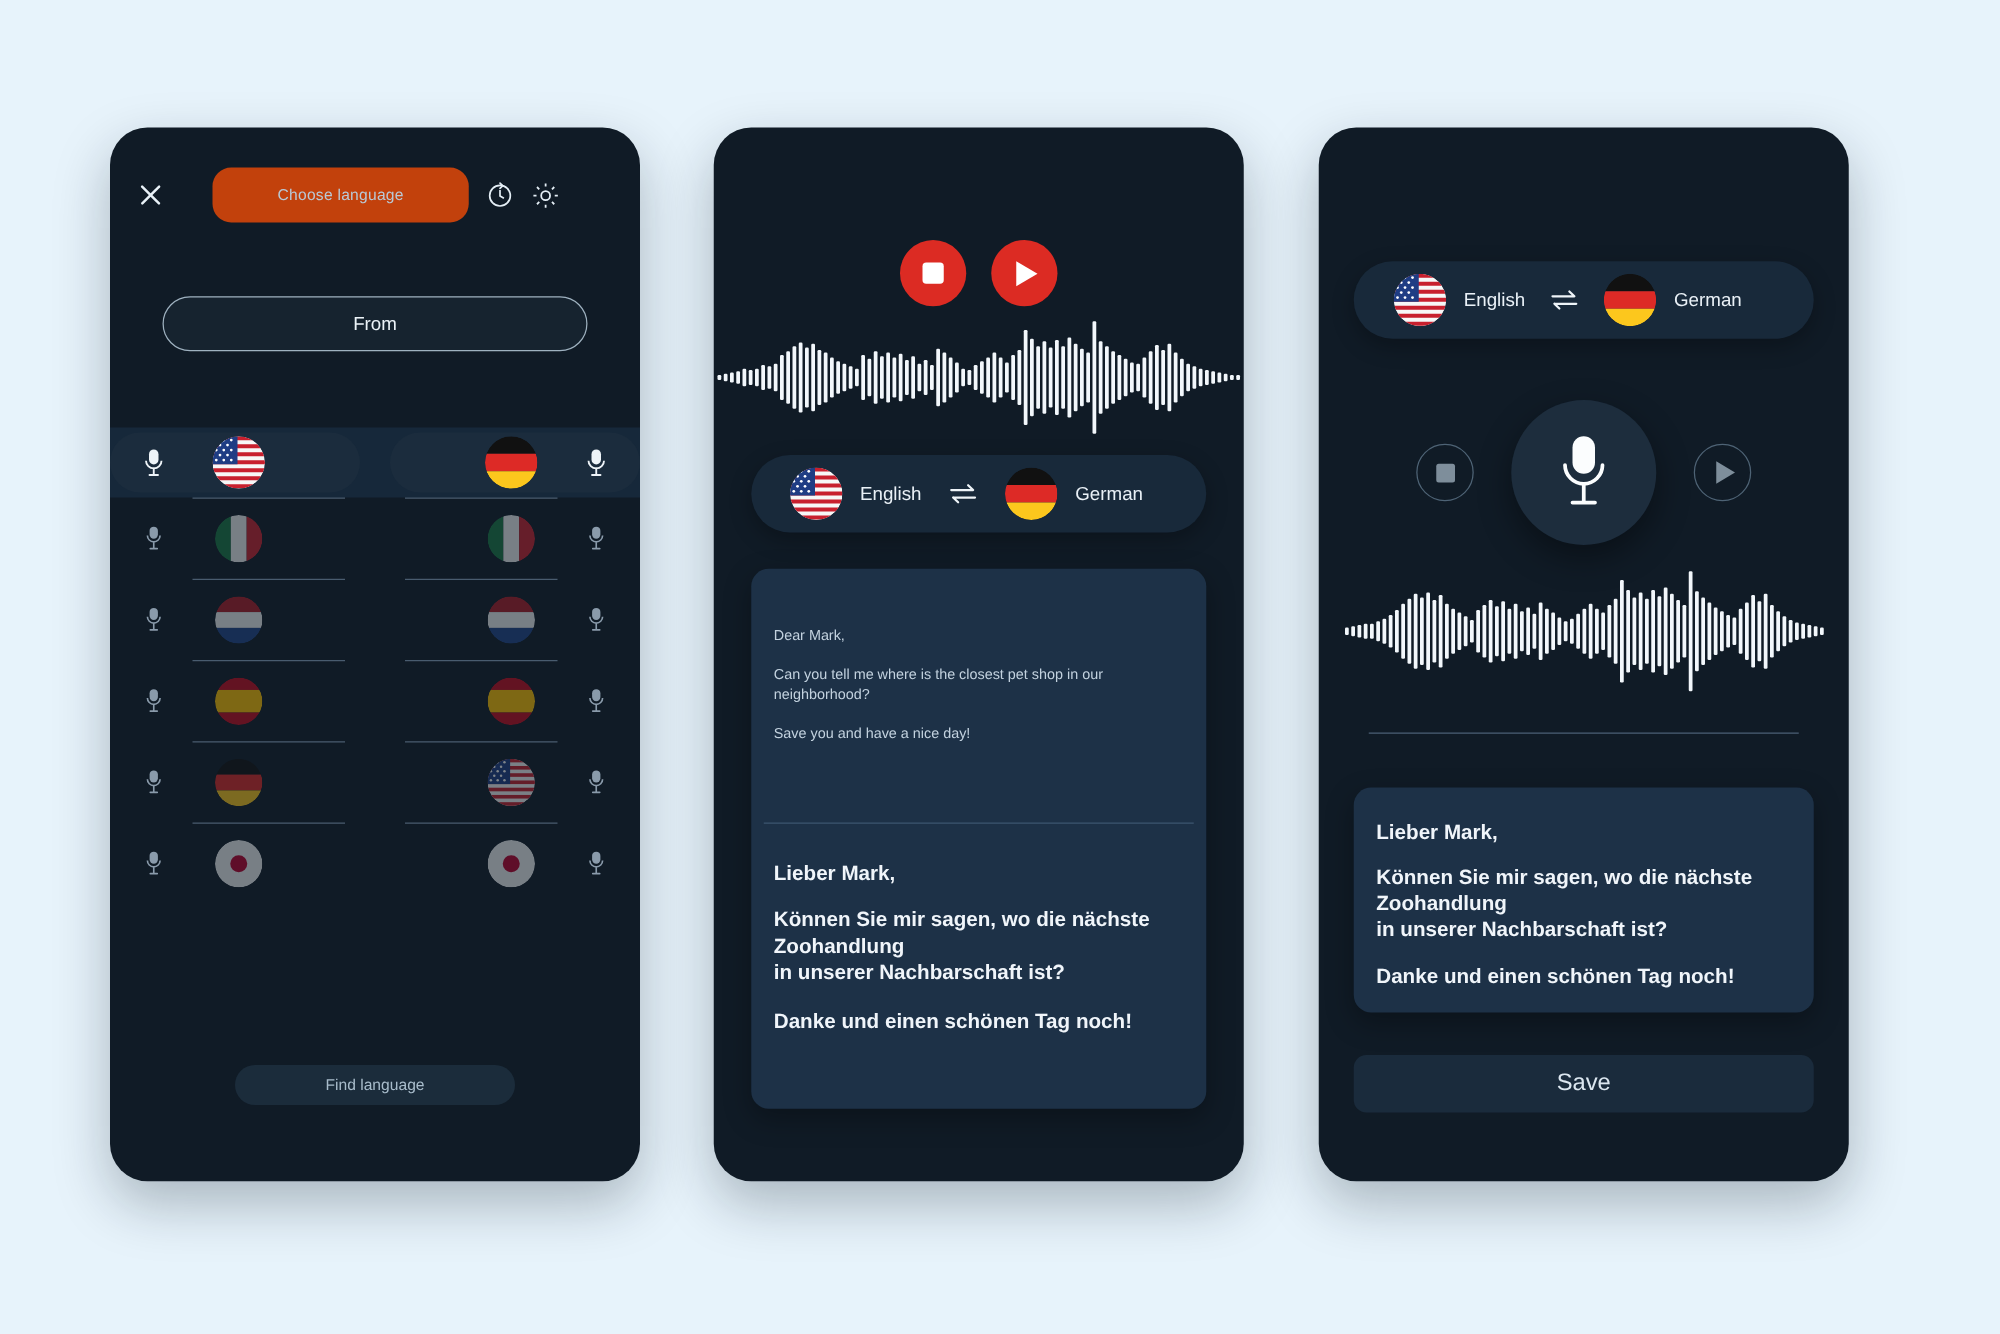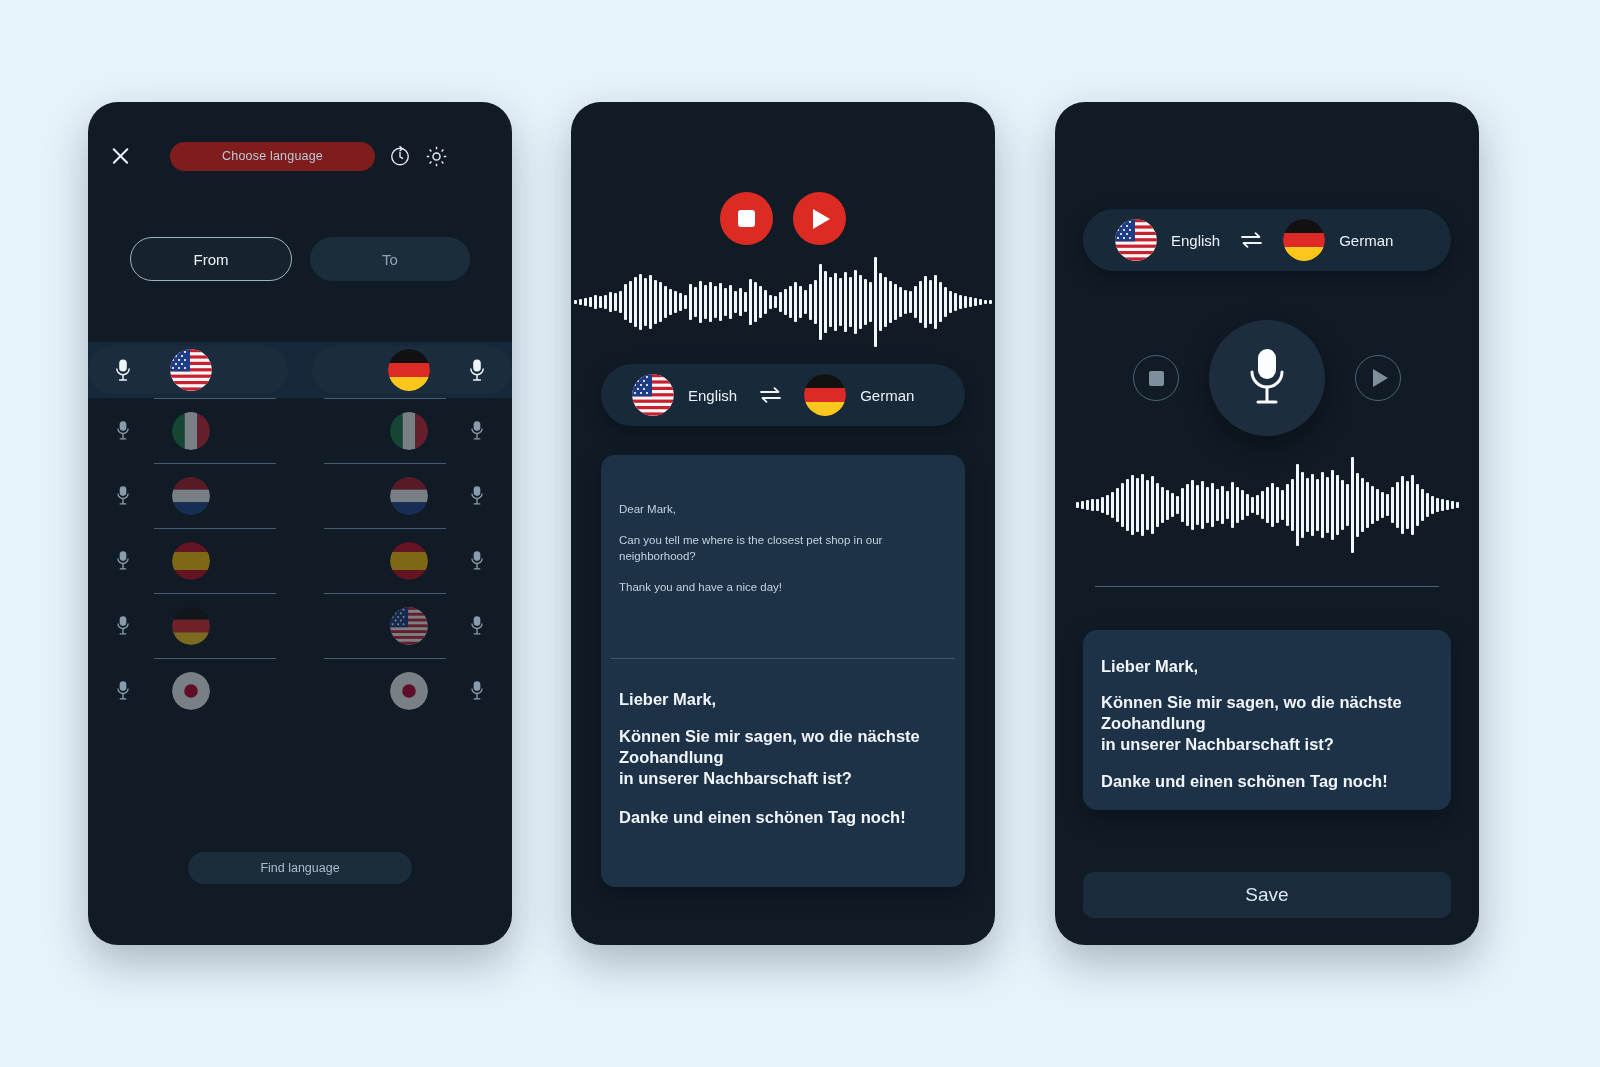--- a/index.html
+++ b/index.html
@@ -35,22 +35,22 @@
   }
   .close-x::before, .close-x::after {
     content: ""; position: absolute; left: 2px; top: 12px;
     width: 21px; height: 1.8px; background: #e9f2f8; border-radius: 2px;
   }
   .close-x::before { transform: rotate(45deg); }
   .close-x::after  { transform: rotate(-45deg); }
 
   .title-pill {
     flex: 1 1 auto; margin: 0 14px;
-    height: 29px; border-radius: 15px;
-    background: #7f1d1d;
+    height: 44px; border-radius: 15px;
+    background: #c2410c;
     display: flex; align-items: center; justify-content: center;
     font-size: 12.5px; color: #b9c9d6; letter-spacing: .2px;
   }
   #phone2 .title-pill, #phone3 .title-pill { max-width: 205px; margin-left: 40px; }
   #phone1 .title-pill { max-width: 205px; margin-left: 36px; }
 
   .hdr-icons { display: flex; gap: 14px; align-items: center; flex: 0 0 auto; }
   .hdr-icons svg { display: block; }
 
   
@@ -212,21 +212,20 @@
           <svg width="23" height="23" viewBox="0 0 24 24" fill="none" stroke="#e4eef5" stroke-width="1.5">
             <circle cx="12" cy="12" r="3.7"></circle>
             <path d="M12 1.8v2.6M12 19.6v2.6M1.8 12h2.6M19.6 12h2.6M4.8 4.8l1.9 1.9M17.3 17.3l1.9 1.9M19.2 4.8l-1.9 1.9M6.7 17.3l-1.9 1.9"></path>
           </svg>
         </span>
       </div>
     </div>
 
     <div class="seg-wrap">
       <div class="seg active">From</div>
-      <div class="seg idle">To</div>
     </div>
 
     <div class="lang-area">
       <div class="lang-head">
         <div class="pill left">
           <span class="mic-ic">
             <svg width="16" height="24" viewBox="0 0 16 24">
                 <rect x="4.2" y="1.5" width="7.6" height="12" rx="3.8" fill="#eef4f8"></rect>
                 <path d="M1.8 10.5a6.2 6.2 0 0 0 12.4 0" stroke="#eef4f8" stroke-width="1.5" fill="none"></path>
                 <path d="M8 16.8v5M4.6 22h6.8" stroke="#eef4f8" stroke-width="1.5" stroke-linecap="round"></path>
@@ -710,21 +709,21 @@
             </g>
           </svg>
       </span>
       <span class="lb-name" style="margin-left:14px;">German</span>
     </div>
 
     <div class="textcard" style="left:30px; right:30px; top:353px; bottom:58px;">
       <div class="src-txt" style="padding-top:46px;">
         <p>Dear Mark,</p>
         <p>Can you tell me where is the closest pet shop in our neighborhood?</p>
-        <p>Thank you and have a nice day!</p>
+        <p>Save you and have a nice day!</p>
       </div>
       <div class="hr" style="margin-top:42px;"></div>
       <div class="dst-txt" style="padding-top:30px;">
         <p style="white-space:pre-line;">Lieber Mark,</p>
         <p style="white-space:pre-line; margin-top:16px;">Können Sie mir sagen, wo die nächste Zoohandlung
 in unserer Nachbarschaft ist?</p>
         <p style="white-space:pre-line; margin-top:18px;">Danke und einen schönen Tag noch!</p>
       </div>
     </div>
   </div>
@@ -896,15 +895,15 @@
     <div class="textcard" style="left:28px; right:28px; top:528px; height:180px;">
       <div class="dst-txt" style="padding-top:26px;">
         <p style="white-space:pre-line;">Lieber Mark,</p>
         <p style="white-space:pre-line; margin-top:15px;">Können Sie mir sagen, wo die nächste
 Zoohandlung
 in unserer Nachbarschaft ist?</p>
         <p style="white-space:pre-line; margin-top:16px;">Danke und einen schönen Tag noch!</p>
       </div>
     </div>
 
-    <div class="save-btn" style="top:742px;margin-top:28px;">Save</div>
+    <div class="save-btn" style="top:742px;">Save</div>
   </div>
 </div>
 
 </body></html>

